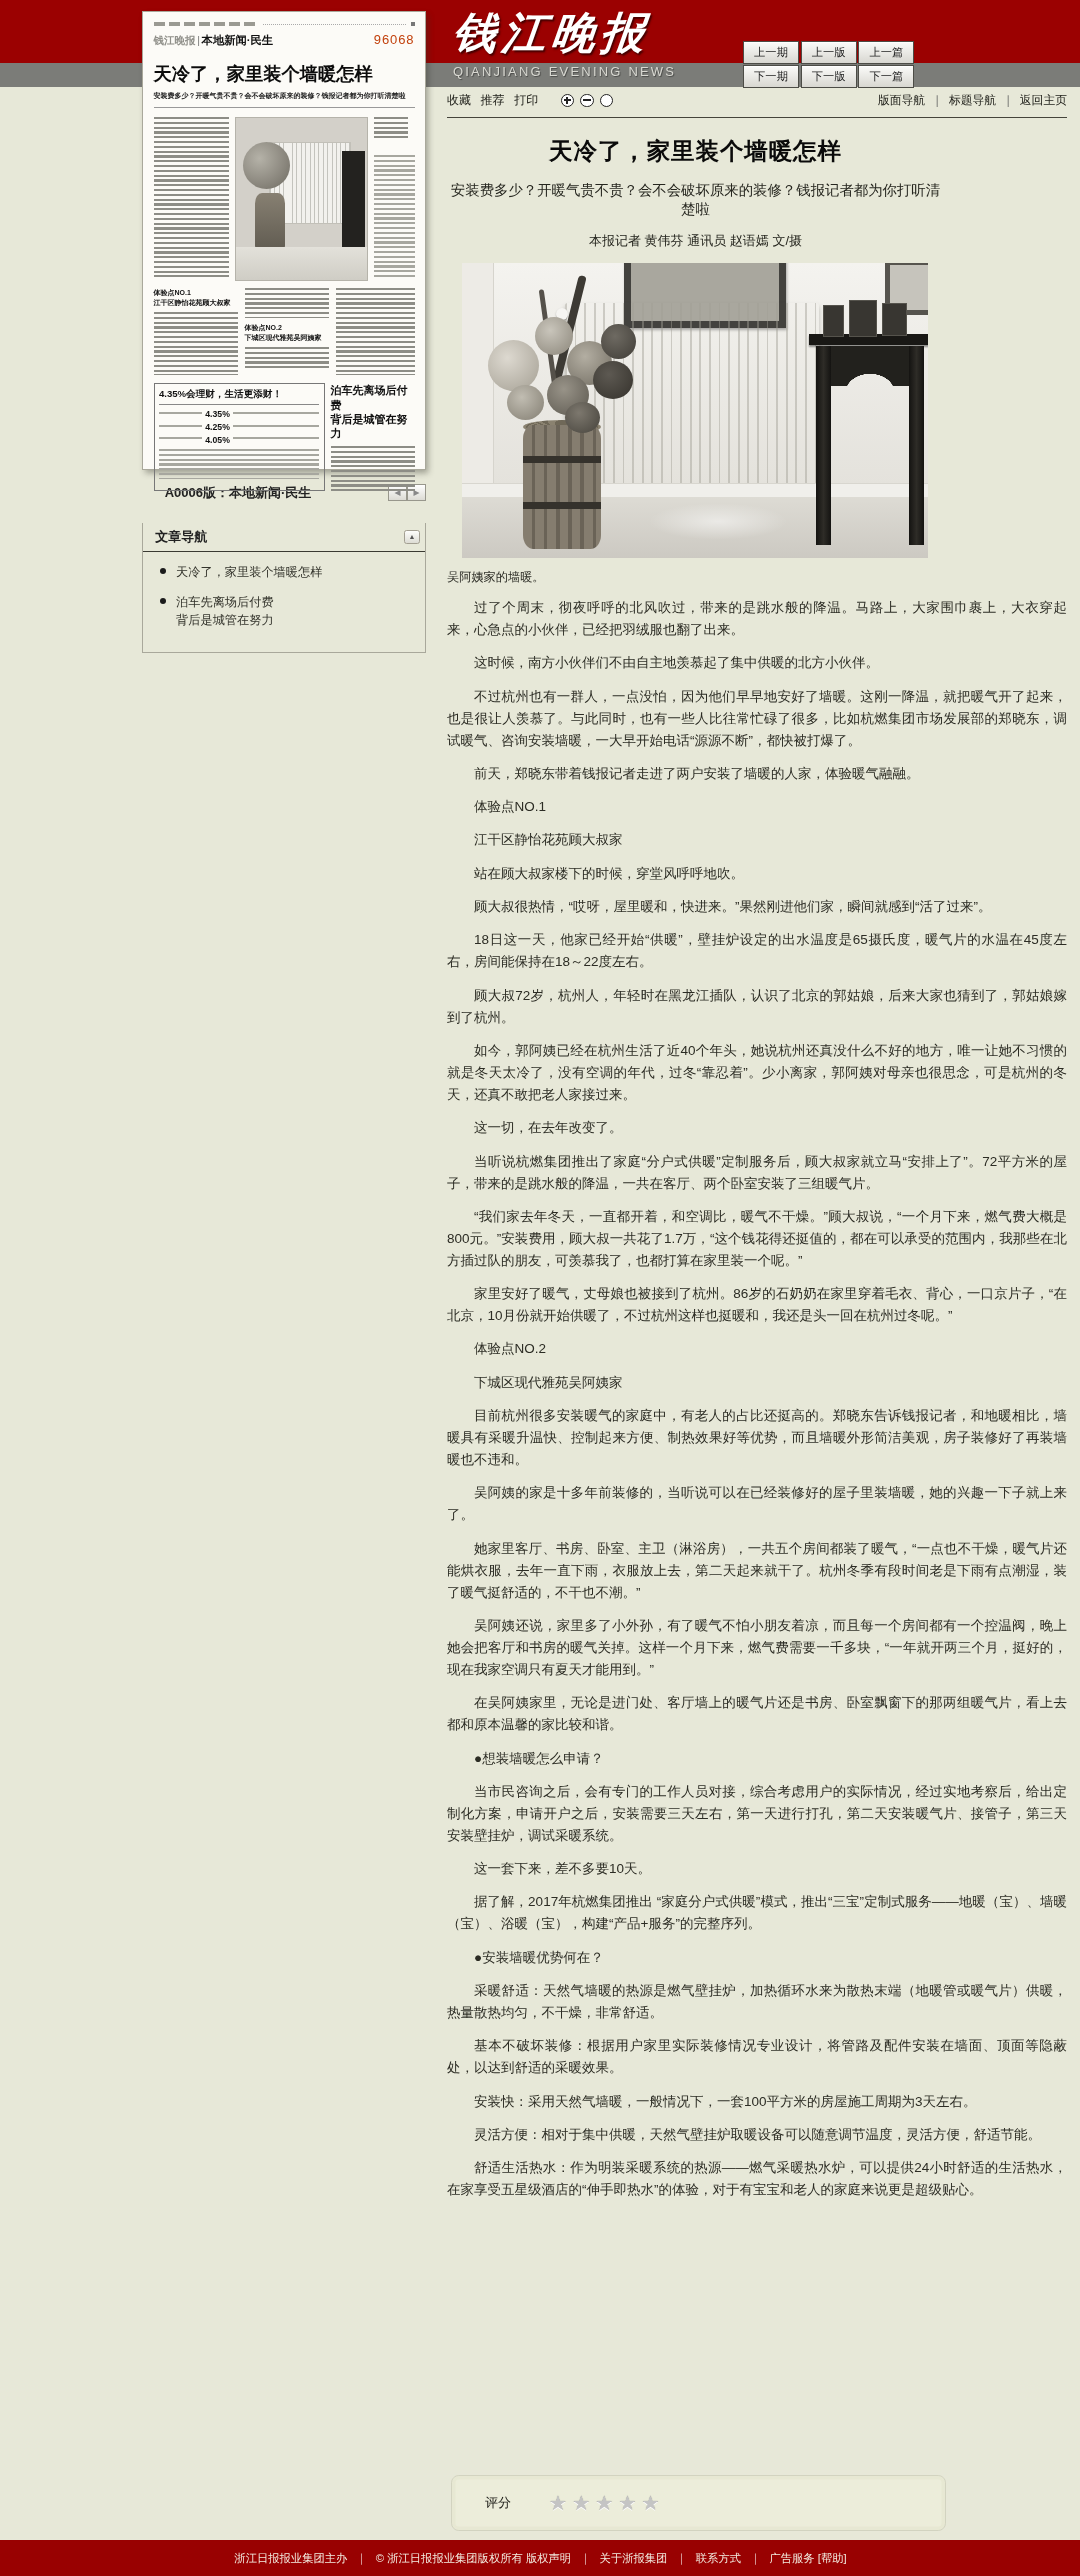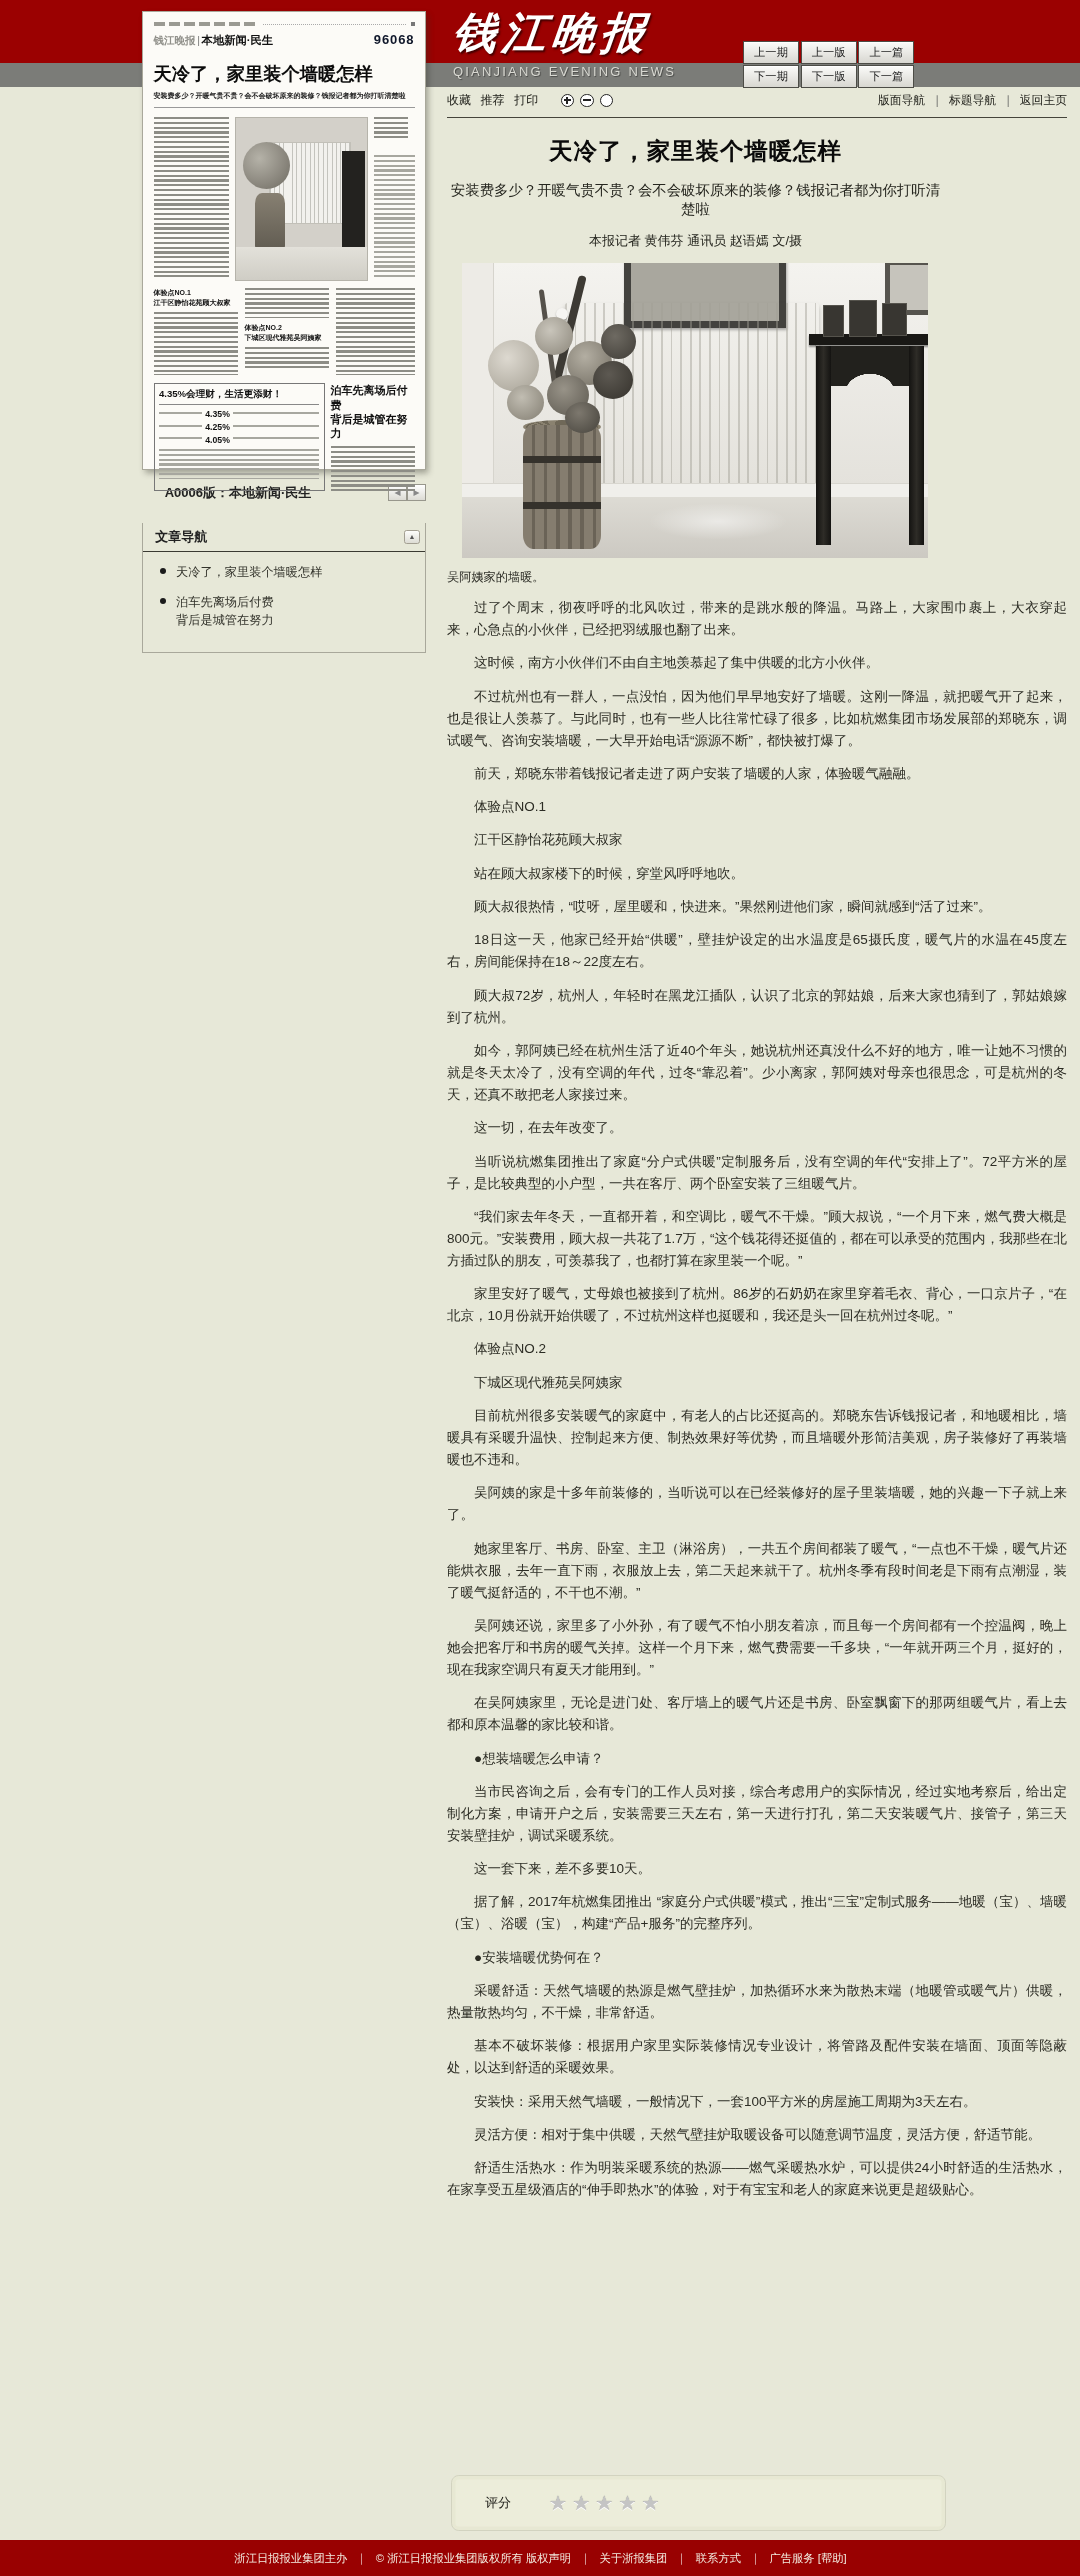--- a/index.html
+++ b/index.html
@@ -27,21 +27,21 @@
   .paper{position:relative;width:284px;height:459px;background:#fcfbf7;border:0.9px solid #a9a89b;
     box-shadow:2.6px 3.5px 6.1px rgba(50,50,40,.4);padding:8.7px 10.5px;box-sizing:border-box;display:flex;flex-direction:column;cursor:pointer;}
   .p-datelinerow{display:flex;align-items:center;gap:5.2px;margin-top:1.7px;}
   .p-dateline{height:4.4px;width:40%;background:repeating-linear-gradient(to right,#9a9a92 0 11.3px,transparent 11.3px 15px);}
   .p-datefill{flex:1;border-top:0.9px dotted #aaa;}
   .p-datesq{width:3.5px;height:3.5px;background:#777;}
   .p-masthead{display:flex;justify-content:space-between;align-items:center;margin-top:5.2px;}
   .p-mast-logo{color:#90908a;font-weight:bold;font-size:10.5px;}
   .p-mast-sep{color:#777;font-size:10.5px;margin:0 1.7px;}
   .p-mast-sec{color:#111;font-weight:bold;font-size:11.3px;}
-  .p-hotline{font-weight:bold;font-size:13px;color:#0f172a;letter-spacing:0.9px;}
+  .p-hotline{font-weight:normal;font-size:13px;color:#c2410c;letter-spacing:0.9px;}
   .p-rule{height:2.6px;background:#1c1c1c;margin-top:4.4px;}
   .p-headline{font-size:18.3px;font-weight:800;color:#0c0c0c;margin-top:7.8px;white-space:nowrap;}
   .p-subhead{font-size:7px;font-weight:bold;color:#222;margin-top:5.2px;white-space:nowrap;}
   .p-bylinerow{margin-top:6.1px;border-top:0.9px solid #999;padding-top:3.5px;font-size:5.2px;color:#666;white-space:nowrap;overflow:hidden;}
   .p-cols{display:flex;gap:6.1px;margin-top:5.2px;}
   .p-col1{width:75px;}
   .p-photo{width:131px;height:162px;background:#d3d0c9;border:0.9px solid #b5b3aa;position:relative;overflow:hidden;}
   .p-col3{flex:1;}
   .fl{background:repeating-linear-gradient(to bottom,#8d8d86 0 2.2px,transparent 2.2px 4.8px);}
   .fl.light{background:repeating-linear-gradient(to bottom,#a7a79f 0 2.2px,transparent 2.2px 4.8px);}
@@ -351,21 +351,21 @@
         <p>不过杭州也有一群人，一点没怕，因为他们早早地安好了墙暖。这刚一降温，就把暖气开了起来，也是很让人羡慕了。与此同时，也有一些人比往常忙碌了很多，比如杭燃集团市场发展部的郑晓东，调试暖气、咨询安装墙暖，一大早开始电话“源源不断”，都快被打爆了。</p>
         <p>前天，郑晓东带着钱报记者走进了两户安装了墙暖的人家，体验暖气融融。</p>
         <p>体验点NO.1</p>
         <p>江干区静怡花苑顾大叔家</p>
         <p>站在顾大叔家楼下的时候，穿堂风呼呼地吹。</p>
         <p>顾大叔很热情，“哎呀，屋里暖和，快进来。”果然刚进他们家，瞬间就感到“活了过来”。</p>
         <p>18日这一天，他家已经开始“供暖”，壁挂炉设定的出水温度是65摄氏度，暖气片的水温在45度左右，房间能保持在18～22度左右。</p>
         <p>顾大叔72岁，杭州人，年轻时在黑龙江插队，认识了北京的郭姑娘，后来大家也猜到了，郭姑娘嫁到了杭州。</p>
         <p>如今，郭阿姨已经在杭州生活了近40个年头，她说杭州还真没什么不好的地方，唯一让她不习惯的就是冬天太冷了，没有空调的年代，过冬“靠忍着”。少小离家，郭阿姨对母亲也很思念，可是杭州的冬天，还真不敢把老人家接过来。</p>
         <p>这一切，在去年改变了。</p>
-        <p>当听说杭燃集团推出了家庭“分户式供暖”定制服务后，没有空调的年代“安排上了”。72平方米的屋子，是比较典型的小户型，一共在客厅、两个卧室安装了三组暖气片。</p>
+        <p>当听说杭燃集团推出了家庭“分户式供暖”定制服务后，顾大叔家就立马“安排上了”。72平方米的屋子，带来的是跳水般的降温，一共在客厅、两个卧室安装了三组暖气片。</p>
         <p>“我们家去年冬天，一直都开着，和空调比，暖气不干燥。”顾大叔说，“一个月下来，燃气费大概是800元。”安装费用，顾大叔一共花了1.7万，“这个钱花得还挺值的，都在可以承受的范围内，我那些在北方插过队的朋友，可羡慕我了，也都打算在家里装一个呢。”</p>
         <p>家里安好了暖气，丈母娘也被接到了杭州。86岁的石奶奶在家里穿着毛衣、背心，一口京片子，“在北京，10月份就开始供暖了，不过杭州这样也挺暖和，我还是头一回在杭州过冬呢。”</p>
         <p>体验点NO.2</p>
         <p>下城区现代雅苑吴阿姨家</p>
         <p>目前杭州很多安装暖气的家庭中，有老人的占比还挺高的。郑晓东告诉钱报记者，和地暖相比，墙暖具有采暖升温快、控制起来方便、制热效果好等优势，而且墙暖外形简洁美观，房子装修好了再装墙暖也不违和。</p>
         <p>吴阿姨的家是十多年前装修的，当听说可以在已经装修好的屋子里装墙暖，她的兴趣一下子就上来了。</p>
         <p>她家里客厅、书房、卧室、主卫（淋浴房），一共五个房间都装了暖气，“一点也不干燥，暖气片还能烘衣服，去年一直下雨，衣服放上去，第二天起来就干了。杭州冬季有段时间老是下雨有点潮湿，装了暖气挺舒适的，不干也不潮。”</p>
         <p>吴阿姨还说，家里多了小外孙，有了暖气不怕小朋友着凉，而且每一个房间都有一个控温阀，晚上她会把客厅和书房的暖气关掉。这样一个月下来，燃气费需要一千多块，“一年就开两三个月，挺好的，现在我家空调只有夏天才能用到。”</p>
         <p>在吴阿姨家里，无论是进门处、客厅墙上的暖气片还是书房、卧室飘窗下的那两组暖气片，看上去都和原本温馨的家比较和谐。</p>
         <p>●想装墙暖怎么申请？</p>

